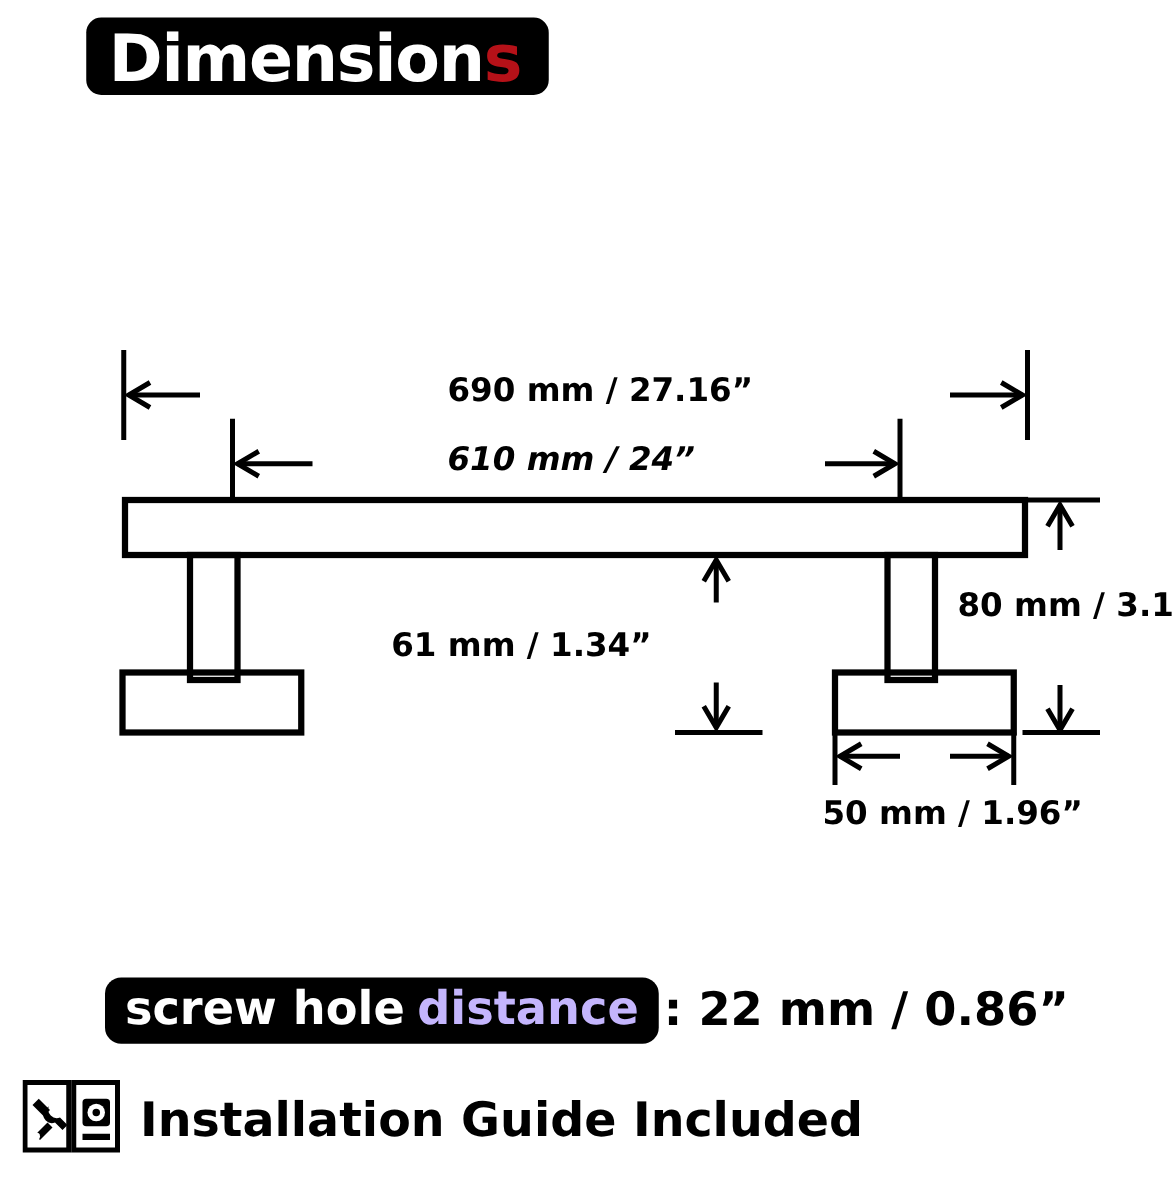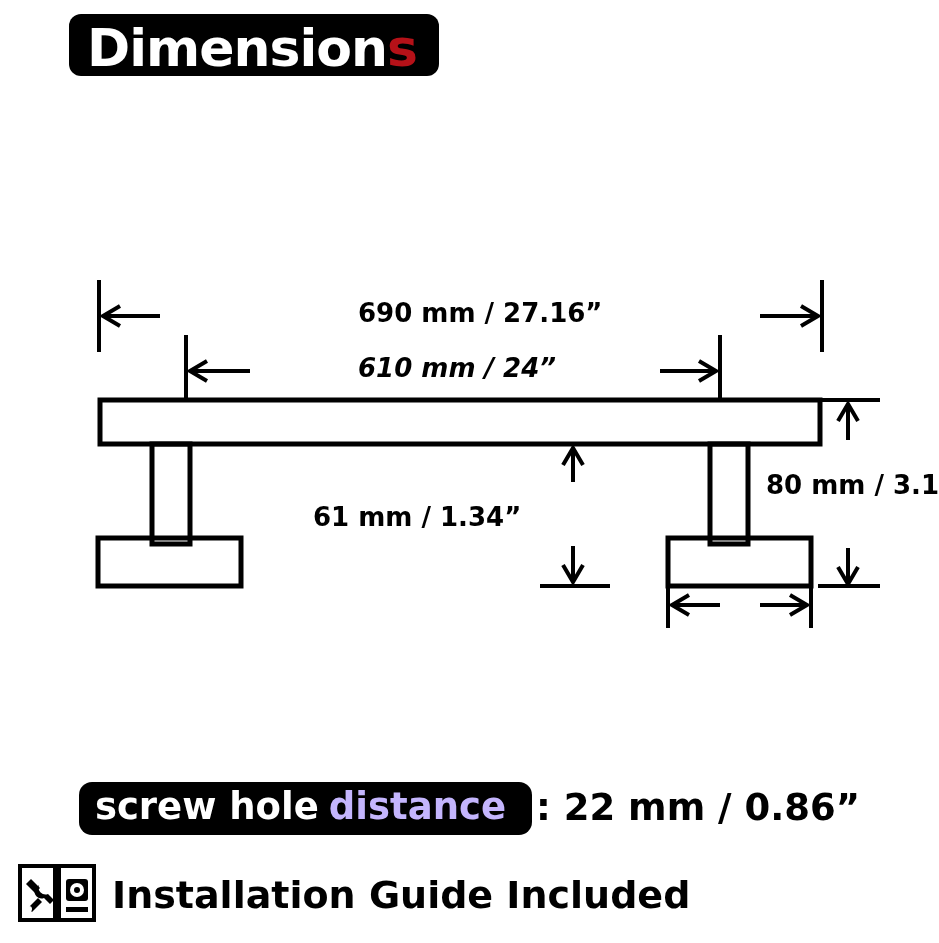--- a/index.html
+++ b/index.html
@@ -65,21 +65,21 @@
     top: 778px;
     width: 939px;
     height: 60px;
     display: flex;
     align-items: center;
     justify-content: center;
   }
   #screw-badge {
     background: #000000;
     border-radius: 13px;
-    padding: 4px 26px 7px 16px;
+    padding: 4px 16px 7px 16px;
     display: flex;
     align-items: baseline;
   }
   #screw-badge .s-main,
   #screw-badge .s-accent {
     font-family: "DejaVu Sans", sans-serif;
     font-weight: bold;
     font-size: 37px;
     line-height: 42px;
   }
@@ -174,20 +174,21 @@
   </svg>
 
   <div class="dim-label" style="left:358px; top:68px;">690  mm / 27.16”</div>
 
   <div class="dim-label" style="left:358px; top:123px;font-style:italic;">610  mm / 24”</div>
 
   <div class="dim-label" style="left:313px; top:272px;">61  mm / 1.34”</div>
 
   <div class="dim-label" style="left:766px; top:240px;">80  mm / 3.15”</div>
 
+  <div class="dim-label" style="left:658px; top:406px;">50  mm / 1.96”</div>
 </div>
 
 <div id="screw-row">
   <div id="screw-badge">
     <span class="s-main">screw hole</span>
     <span class="s-accent">distance</span>
   </div>
   <span id="screw-value">: 22 mm / 0.86”</span>
 </div>
 

